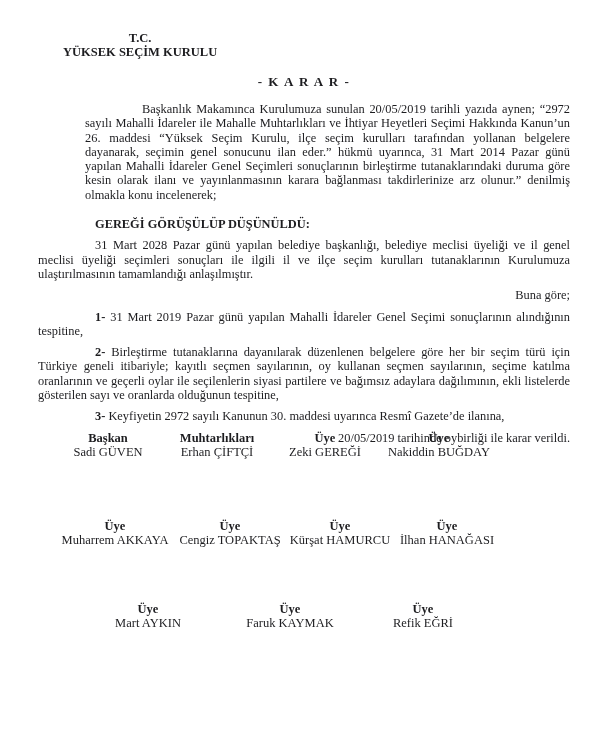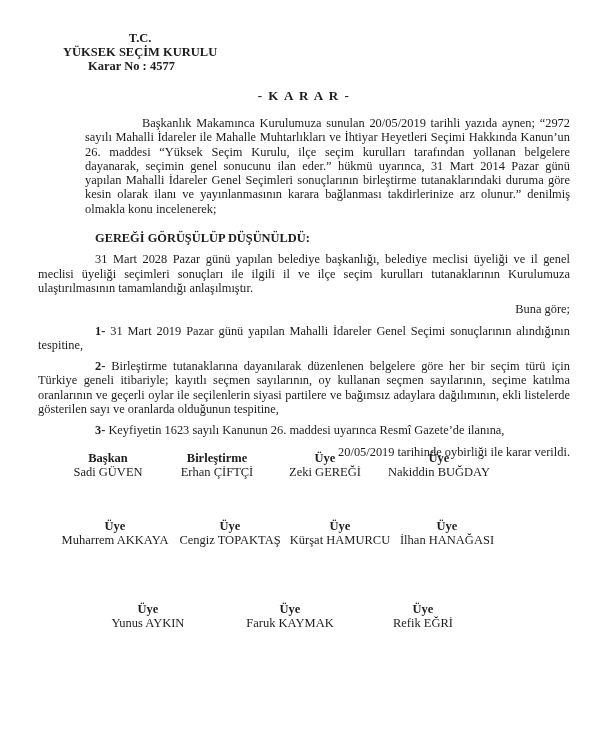--- a/index.html
+++ b/index.html
@@ -65,63 +65,62 @@
   .sig-row{position:absolute;left:0;width:608px;height:32px;}
   .sig-cell{
     position:absolute;
     transform:translateX(-50%);
     text-align:center;
     font-size:12.5px;
     line-height:14.3px;
     white-space:nowrap;
   }
   .sig-title{font-weight:bold;}
-  .row1{top:451px;}
+  .row1{top:431px;}
   .row2{top:519px;}
   .row3{top:602px;}
 </style>
 </head>
 <body>
 
 <div class="page">
 
   <div class="letterhead">
     <div class="lh-line1">T.C.</div>
     <div class="lh-line2">YÜKSEK SEÇİM KURULU</div>
-    <div class="lh-line3">Karar No : 4577</div>
   </div>
 
   <div class="decision-title">- K A R A R -</div>
 
   <div class="content">
     <p class="para first">Başkanlık Makamınca Kurulumuza sunulan 20/05/2019 tarihli yazıda aynen; “2972 sayılı Mahalli İdareler ile Mahalle Muhtarlıkları ve İhtiyar Heyetleri Seçimi Hakkında Kanun’un 26. maddesi “Yüksek Seçim Kurulu, ilçe seçim kurulları tarafından yollanan belgelere dayanarak, seçimin genel sonucunu ilan eder.” hükmü uyarınca, 31 Mart 2014 Pazar günü yapılan Mahalli İdareler Genel Seçimleri sonuçlarının birleştirme tutanaklarındaki duruma göre kesin olarak ilanı ve yayınlanmasının karara bağlanması takdirlerinize arz olunur.” denilmiş olmakla konu incelenerek;</p>
 
     <p class="ruling-heading">GEREĞİ GÖRÜŞÜLÜP DÜŞÜNÜLDÜ:</p>
 
     <p class="para">31 Mart 2028 Pazar günü yapılan belediye başkanlığı, belediye meclisi üyeliği ve il genel meclisi üyeliği seçimleri sonuçları ile ilgili il ve ilçe seçim kurulları tutanaklarının Kurulumuza ulaştırılmasının tamamlandığı anlaşılmıştır.</p>
 
     <p class="plain">Buna göre;</p>
 
     <p class="para"><span class="item-num">1-</span><span> 31 Mart 2019 Pazar günü yapılan Mahalli İdareler Genel Seçimi sonuçlarının alındığının tespitine,</span></p>
 
     <p class="para"><span class="item-num">2-</span><span> Birleştirme tutanaklarına dayanılarak düzenlenen belgelere göre her bir seçim türü için Türkiye geneli itibariyle; kayıtlı seçmen sayılarının, oy kullanan seçmen sayılarının, seçime katılma oranlarının ve geçerli oylar ile seçilenlerin siyasi partilere ve bağımsız adaylara dağılımının, ekli listelerde gösterilen sayı ve oranlarda olduğunun tespitine,</span></p>
 
-    <p class="para"><span class="item-num">3-</span><span> Keyfiyetin 1623 sayılı Kanunun 26. maddesi uyarınca Resmî Gazete’de ilanına,</span></p>
+    <p class="para"><span class="item-num">3-</span><span> Keyfiyetin 2972 sayılı Kanunun 30. maddesi uyarınca Resmî Gazete’de ilanına,</span></p>
 
     <p class="plain">20/05/2019 tarihinde oybirliği ile karar verildi.</p>
   </div>
 
   
   <div class="sig-row row1">
     <div class="sig-cell" style="left:108px">
       <div class="sig-title">Başkan</div>
       <div class="sig-name">Sadi GÜVEN</div>
     </div>
     <div class="sig-cell" style="left:217px">
-      <div class="sig-title">Birleştirme</div>
+      <div class="sig-title">Muhtarlıkları</div>
       <div class="sig-name">Erhan ÇİFTÇİ</div>
     </div>
     <div class="sig-cell" style="left:325px">
       <div class="sig-title">Üye</div>
       <div class="sig-name">Zeki GEREĞİ</div>
     </div>
     <div class="sig-cell" style="left:439px">
       <div class="sig-title">Üye</div>
       <div class="sig-name">Nakiddin BUĞDAY</div>
     </div>
@@ -144,21 +143,21 @@
     <div class="sig-cell" style="left:447px">
       <div class="sig-title">Üye</div>
       <div class="sig-name">İlhan HANAĞASI</div>
     </div>
   </div>
 
   
   <div class="sig-row row3">
     <div class="sig-cell" style="left:148px">
       <div class="sig-title">Üye</div>
-      <div class="sig-name">Yunus AYKIN</div>
+      <div class="sig-name">Mart AYKIN</div>
     </div>
     <div class="sig-cell" style="left:290px">
       <div class="sig-title">Üye</div>
       <div class="sig-name">Faruk KAYMAK</div>
     </div>
     <div class="sig-cell" style="left:423px">
       <div class="sig-title">Üye</div>
       <div class="sig-name">Refik EĞRİ</div>
     </div>
   </div>

